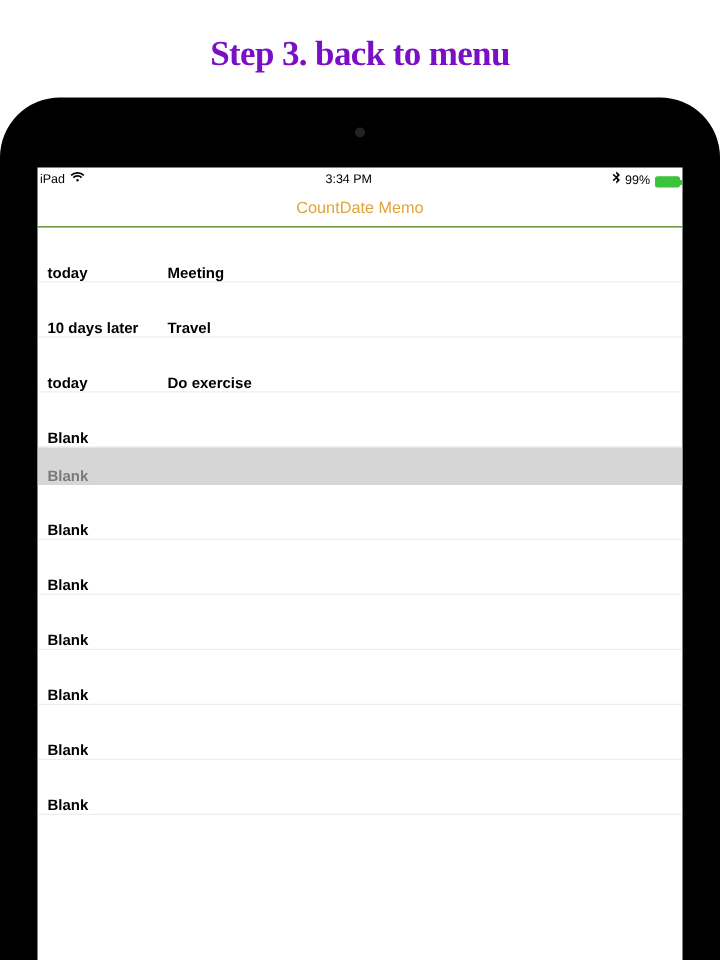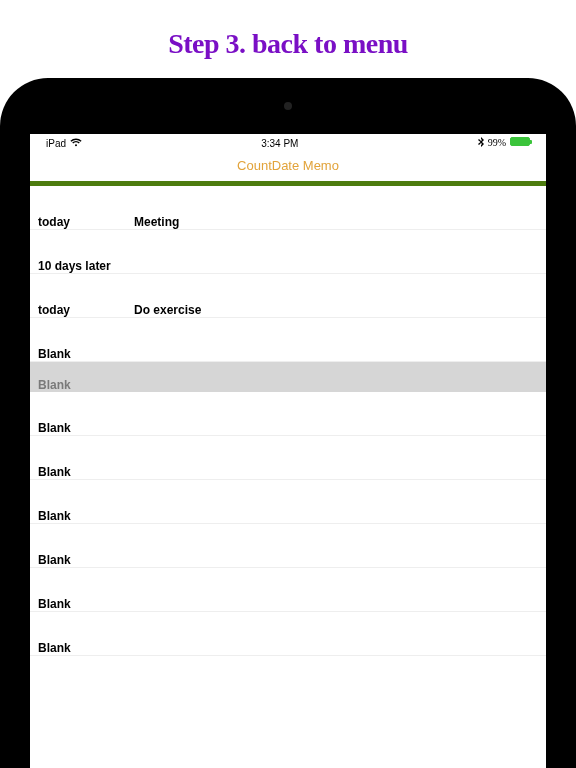--- a/index.html
+++ b/index.html
@@ -45,46 +45,46 @@
       display: flex;
       flex-direction: column;
     }
     
     .status-bar {
       height: 18px;
       font-size: 10px;
       display: flex;
       align-items: center;
       justify-content: space-between;
-      padding: 0 16px;
+      padding: 0 2px;
       color: #000;
     }
     .status-left { display: flex; align-items: center; gap: 4px; }
-    .status-right { display: flex; align-items: flex-start; gap: 4px; font-family: Liberation Serif, serif; }
+    .status-right { display: flex; align-items: flex-end; gap: 4px; }
     .wifi-icon, .bt-icon { display: inline-block; }
     .battery {
       width: 20px; height: 9px;
       border: 1px solid #3bc43b;
       border-radius: 2px;
       position: relative;
       background: #3bc43b;
     }
     .battery::after {
       content: "";
       position: absolute; right: -3px; top: 2px;
       width: 2px; height: 4px;
       background: #3bc43b; border-radius: 0 1px 1px 0;
     }
     
     .app-header {
       text-align: center;
       font-size: 13px;
       padding: 6px 0 8px 0;
       color: #e2a33a;
-      border-bottom: 5px solid #4d7c0f;
+      border-bottom: 1px solid #4d7c0f;
     }
     
     .rows { flex: 1; overflow: hidden; }
     .row {
       display: flex;
       align-items: flex-end;
       height: 44px;
       border-bottom: 1px solid #eeeeee;
       font-size: 12px;
       font-weight: 700;
@@ -137,20 +137,21 @@
 
     <div class="app-header">CountDate Memo</div>
 
     <div class="rows" id="rows">
         <div class="row">
           <span class="when">today</span>
           <span class="what">Meeting</span>
         </div>
         <div class="row">
           <span class="when">10  days later</span>
+          <span class="what">Travel</span>
         </div>
         <div class="row">
           <span class="when">today</span>
           <span class="what">Do exercise</span>
         </div>
         <div class="row">
           <span class="when">Blank</span>
           <span class="what"></span>
         </div>
         <div class="full-band-wrap">

